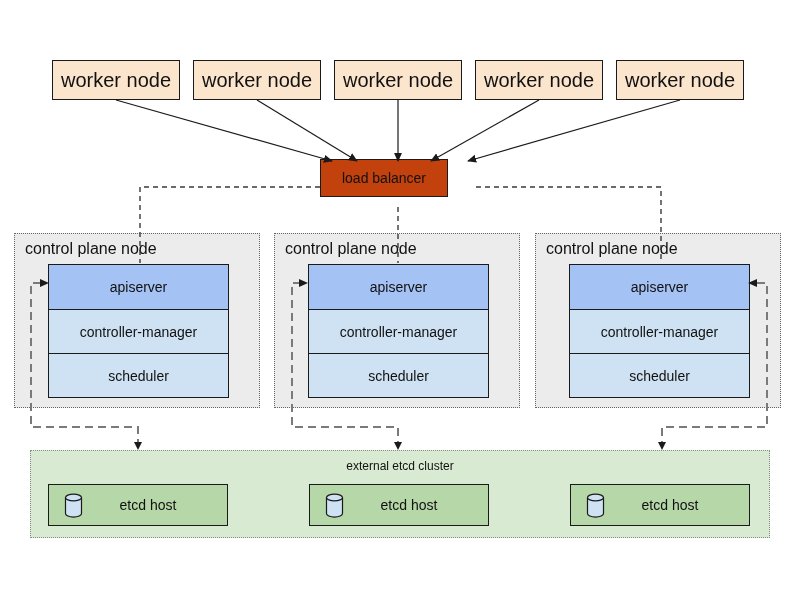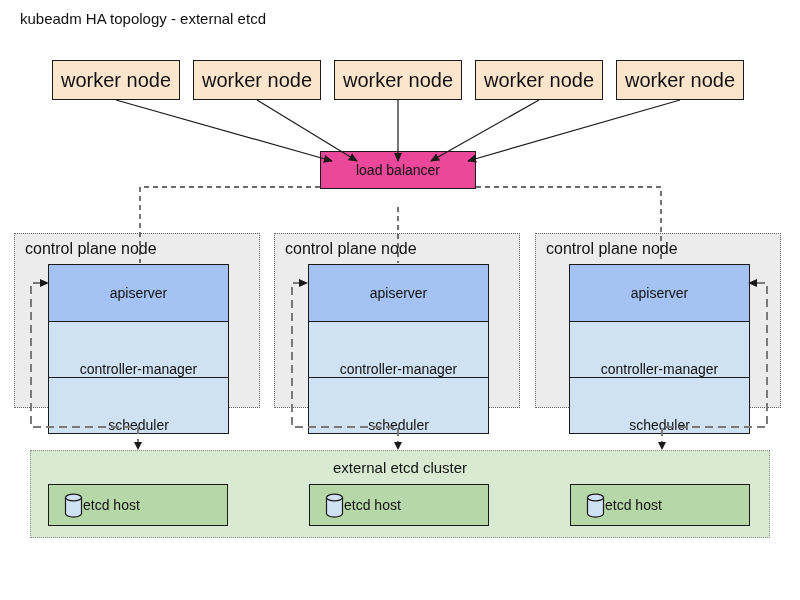--- a/index.html
+++ b/index.html
@@ -4,43 +4,42 @@
 <style>
   html,body{margin:0;padding:0;background:#fff;}
   .canvas{
     position:relative;width:800px;height:600px;background:#ffffff;
     font-family:"Liberation Sans",sans-serif;color:#111;overflow:hidden;
   }
   .title{position:absolute;left:20px;top:10px;font-size:15px;color:#111;}
   .box{position:absolute;box-sizing:border-box;display:flex;align-items:center;justify-content:center;}
   .worker{top:60px;width:128px;height:40px;background:#fce5cd;border:1.5px solid #1a1a1a;font-size:20px;}
   .w0{left:52px}.w1{left:193px}.w2{left:334px}.w3{left:475px}.w4{left:616px}
-  .loadbalancer{left:320px;top:151px;width:156px;height:38px;background:#ec4899;border:1.5px solid #1a1a1a;font-size:14px;}
+  .loadbalancer{left:320px;top:159px;width:128px;height:38px;background:#c2410c;border:1.5px solid #1a1a1a;font-size:14px;}
   .cp{position:absolute;top:233px;width:246px;height:175px;background:#ececec;border:1px dotted #666;box-sizing:border-box;}
   .cp0{left:14px}.cp1{left:274px}.cp2{left:535px}
   .cp-label{position:absolute;left:10px;top:6px;font-size:16px;color:#111;}
   .stack{position:absolute;left:33px;top:30px;width:181px;border:1.5px solid #1a1a1a;box-sizing:border-box;}
-  .row{height:56px;display:flex;align-items:center;justify-content:center;font-size:14px;box-sizing:border-box;}
-  .row + .row{border-top:1.5px solid #1a1a1a;align-items:flex-end;}
+  .row{height:44px;display:flex;align-items:center;justify-content:center;font-size:14px;box-sizing:border-box;}
+  .row + .row{border-top:1.5px solid #1a1a1a;}
   .apiserver{background:#a4c2f4;}
   .comp{background:#cfe2f3;}
   .etcd-cluster{position:absolute;left:30px;top:450px;width:740px;height:88px;background:#d9ead3;border:1px dotted #8a8a8a;box-sizing:border-box;}
-  .etcd-cluster-label{position:absolute;top:8px;left:0;width:100%;text-align:center;font-size:15px;color:#111;}
+  .etcd-cluster-label{position:absolute;top:8px;left:0;width:100%;text-align:center;font-size:12px;color:#111;}
   .host{position:absolute;top:33px;width:180px;height:42px;background:#b6d7a8;border:1.5px solid #1a1a1a;box-sizing:border-box;display:flex;align-items:center;}
   .h0{left:17px}.h1{left:278px}.h2{left:539px}
   .cyl{margin-left:15px;flex:0 0 auto;display:block;}
-  .host-label{flex:1 1 auto;font-size:14px;padding-right:14px;}
+  .host-label{flex:1 1 auto;text-align:center;font-size:14px;padding-right:14px;}
   .overlay{position:absolute;left:0;top:0;width:800px;height:600px;pointer-events:none;}
 </style>
 </head>
 <body>
 
 <div class="canvas">
 
-  <div class="title">kubeadm HA topology - external etcd</div>
 
   <div class="box worker w0">
     <span>worker node</span>
   </div>
   <div class="box worker w1">
     <span>worker node</span>
   </div>
   <div class="box worker w2">
     <span>worker node</span>
   </div>

